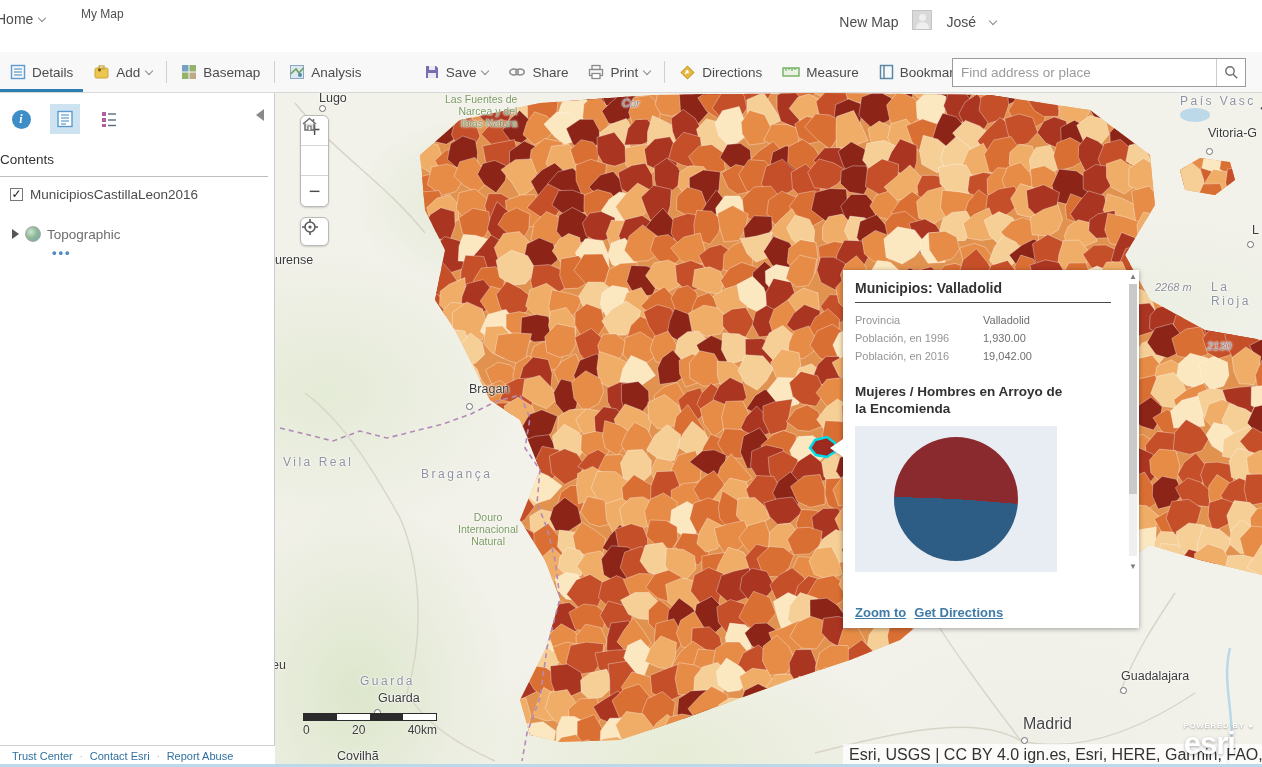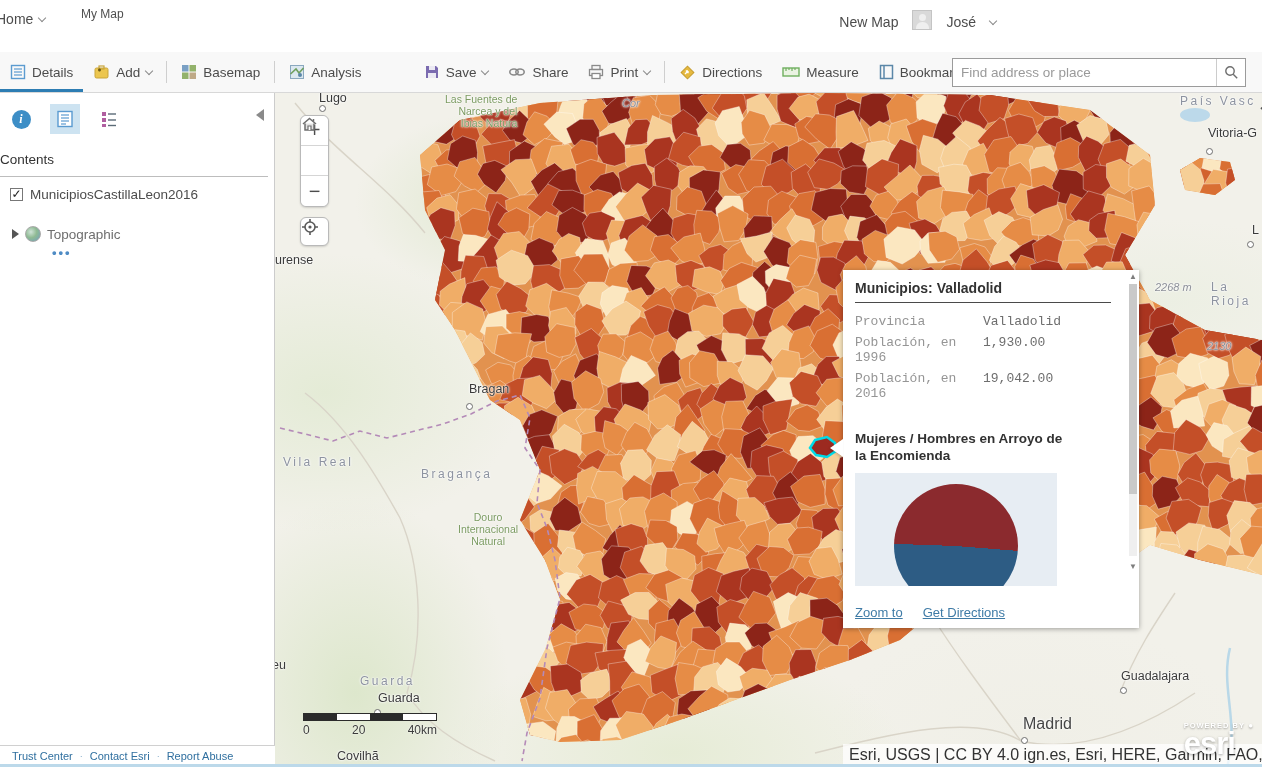--- a/index.html
+++ b/index.html
@@ -90,28 +90,28 @@
   .ptail{position:absolute;left:-13px;top:169px;width:0;height:0;border-top:9px solid transparent;border-bottom:9px solid transparent;border-right:13px solid #fff;filter:drop-shadow(-1px 1px 1px rgba(0,0,0,.15));}
   .phead{height:21px;background:#4e95b8;color:#fff;font-size:12.5px;display:flex;align-items:center;padding:0 8px;}
   .phead .pager{flex:1;}
   .ph-ic{margin-left:10px;cursor:pointer;display:flex;align-items:center;color:#fff;}
   .play{width:0;height:0;border-left:8px solid #fff;border-top:5px solid transparent;border-bottom:5px solid transparent;}
   .dock{width:10px;height:9px;border:1.5px solid #fff;border-top-width:3px;}
   .closex{font-size:13px;font-weight:bold;line-height:13px;}
   .pbody{position:relative;height:316px;overflow:hidden;}
   .ptitle{padding:10px 12px 6px;font-size:14px;font-weight:bold;color:#323232;}
   .phr{margin:0 12px;border:0;border-top:1px solid #4a4a4a;width:256px;}
-  .ftable{margin:8px 12px 12px;font-size:13px;border-collapse:collapse;font-family:Liberation Mono, monospace;}
+  .ftable{margin:8px 12px 4px;font-size:11px;border-collapse:collapse;}
   .ftable td{padding:3px 0;vertical-align:top;}
   .ftable td.fl{width:128px;color:#959595;}
   .ftable td.fv{color:#6e6e6e;}
   .ctitle{padding:14px 40px 0 12px;font-size:13.5px;font-weight:bold;color:#323232;line-height:17px;width:260px;}
   .chartbox{margin:9px 0 0 12px;width:202px;height:146px;background:#e7edf3;display:flex;align-items:center;justify-content:center;}
   .pie{width:124px;height:124px;border-radius:50%;}
-  .plinks{position:absolute;left:0;bottom:0;width:100%;padding:8px 12px;display:flex;gap:20px;font-size:13px;background:#fff;}
+  .plinks{position:absolute;left:0;bottom:0;width:100%;padding:8px 12px;display:flex;gap:8px;font-size:13px;background:#fff;font-weight:bold;}
   .plinks a{color:#3f7ba6;text-decoration:underline;cursor:pointer;}
   .pscroll{position:absolute;right:1px;top:2px;width:10px;height:300px;}
   .sarrow{color:#7d7d7d;font-size:8px;text-align:center;line-height:10px;cursor:pointer;}
   .strack{position:absolute;left:1px;top:12px;width:8px;height:272px;background:#efefef;}
   .sthumb{position:absolute;left:0;top:0;width:8px;height:210px;background:#c9c9c9;cursor:pointer;}
 
   .bstrip{position:absolute;left:0;top:764px;width:1262px;height:3px;background:#bcd9ea;z-index:9;}
 
   
   .isvg{display:block;}

